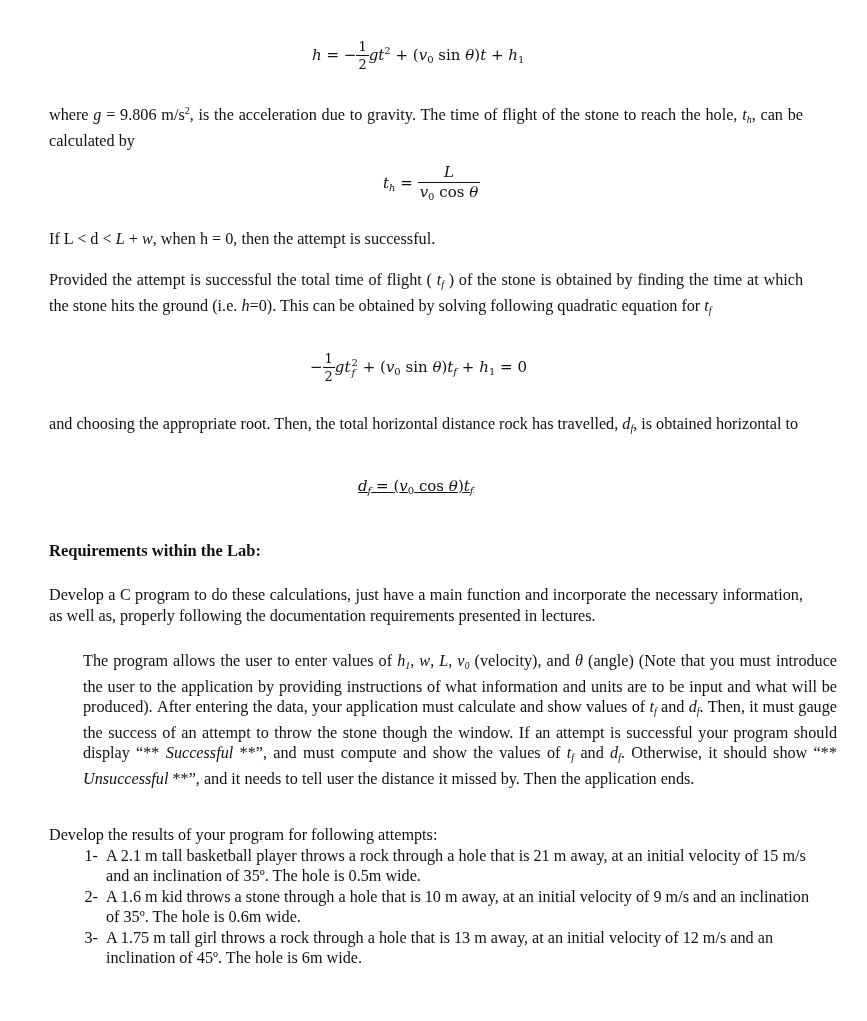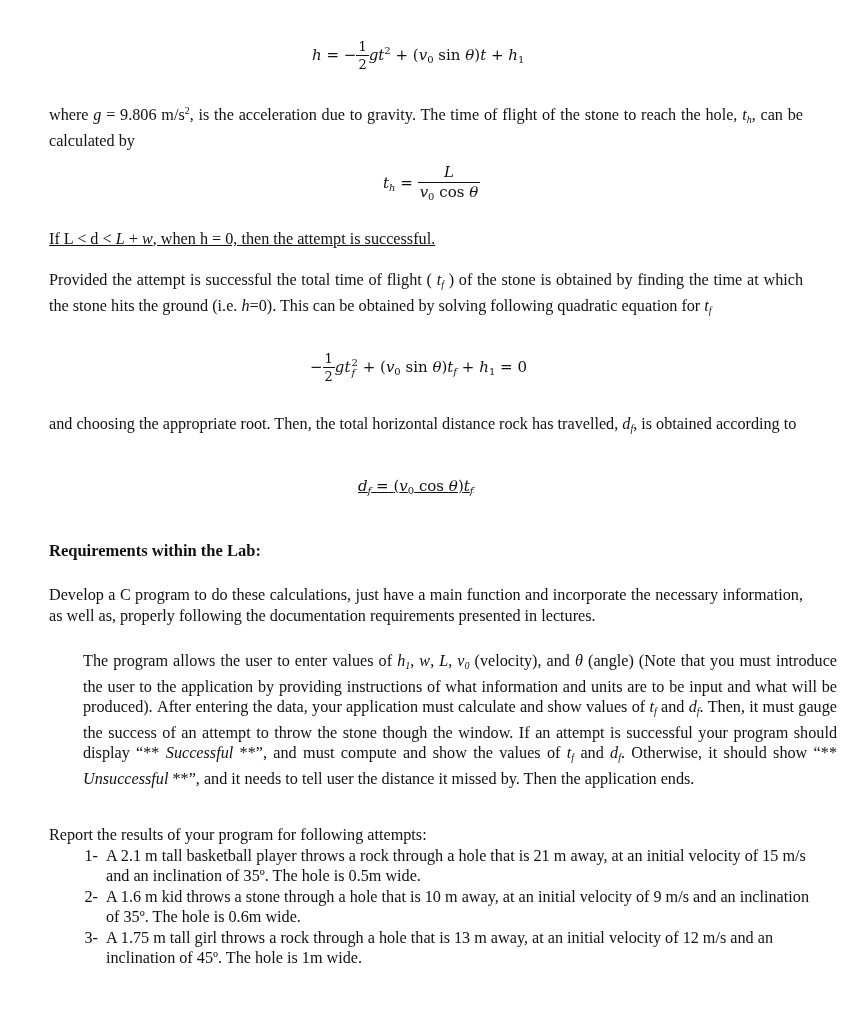--- a/index.html
+++ b/index.html
@@ -47,21 +47,21 @@
 
 <div class="abs math" style="left:383px; top:165px;">
   <span class="mi">t</span><span class="sub mi">h</span>
   <span>=</span>
   <span class="frac big">
     <span class="num mi">L</span>
     <span class="den"><span class="mi">v</span><span class="sub">0</span><span> cos </span><span class="mi">θ</span></span>
   </span>
 </div>
 
-<div class="abs p" style="top:229px;text-decoration:underline;">
+<div class="abs p" style="top:229px;">
   <span>If   L &lt; d &lt; </span><i>L</i><span> + </span><i>w</i><span>, when h = 0, then the attempt is successful.</span>
 </div>
 
 <div class="abs p" style="top:270px;">
   <span>Provided the attempt is successful the total time of flight ( </span><i>t</i><i class="sub">f</i><span> ) of the stone is obtained by finding the time at which the stone hits the ground (i.e. </span><i>h</i><span>=0).  This can be obtained by solving following quadratic equation for </span><i>t</i><i class="sub">f</i>
 </div>
 
 <div class="abs math" style="left:310px; top:352px;">
   <span>−</span><span class="frac">
       <span class="num">1</span>
@@ -72,44 +72,44 @@
     </span>
   <span>+</span>
   <span>(</span><span class="mi">v</span><span class="sub">0</span><span> sin </span><span class="mi">θ</span><span>)</span><span class="mi">t</span><span class="sub mi">f</span>
   <span>+</span>
   <span class="mi">h</span><span class="sub">1</span>
   <span>=</span>
   <span>0</span>
 </div>
 
 <div class="abs p" style="top:414px;">
-  <span>and choosing the appropriate root.  Then, the total horizontal distance rock has travelled, </span><i>d</i><i class="sub">f</i><span>, is obtained according to</span>
+  <span>and choosing the appropriate root.  Then, the total horizontal distance rock has travelled, </span><i>d</i><i class="sub">f</i><span>, is obtained horizontal to</span>
 </div>
 
 <div class="abs math" style="left:358px; top:477px;text-decoration:underline;">
   <span class="mi">d</span><span class="sub mi">f</span>
   <span>=</span>
   <span>(</span><span class="mi">v</span><span class="sub">0</span><span> cos </span><span class="mi">θ</span><span>)</span><span class="mi">t</span><span class="sub mi">f</span>
 </div>
 
 <div class="abs heading" style="top:541px;">Requirements within the Lab:</div>
 
 <div class="abs p" style="top:585px;">Develop a C program to do these calculations, just have a main function and incorporate the necessary information, as well as, properly following the documentation requirements presented in lectures.</div>
 
 <div class="abs p" style="top:651px;margin-left:34px;">
   <span>The program allows the user to enter values of </span><i>h</i><i class="sub">1</i><span>, </span><i>w</i><span>, </span><i>L</i><span>, </span><i>v</i><i class="sub">0</i><span> (velocity), and </span><i>θ</i><span> (angle) (Note that you must introduce the user to the application by providing instructions of what information and units are to be input and what will be produced).  After entering the data, your application must calculate and show values of </span><i>t</i><i class="sub">f</i><span> and </span><i>d</i><i class="sub">f</i><span>. Then, it must gauge the success of an attempt to throw the stone though the window. If an attempt is successful your program should display “** </span><i>Successful</i><span> **”, and must compute and show the values of </span><i>t</i><i class="sub">f</i><span> and </span><i>d</i><i class="sub">f</i><span>.  Otherwise, it should show “** </span><i>Unsuccessful</i><span> **”, and it needs to tell user the distance it missed by. Then the application ends.</span>
 </div>
 
 <div class="abs list" style="top:825px;">
-  <div>Report the results of your program for following attempts:</div>
+  <div>Develop the results of your program for following attempts:</div>
   <div class="li">
     <span class="num">1-</span>
     <span class="txt">A 2.1 m tall basketball player throws a rock through a hole that is 21 m away, at an initial velocity of 15 m/s and an inclination of 35º. The hole is 0.5m wide.</span>
   </div>
   <div class="li">
     <span class="num">2-</span>
     <span class="txt">A 1.6 m kid throws a stone through a hole that is 10 m away, at an initial velocity of 9 m/s and an inclination of 35º.  The hole is 0.6m wide.</span>
   </div>
   <div class="li">
     <span class="num">3-</span>
-    <span class="txt">A 1.75 m tall girl throws a rock through a hole that is 13 m away, at an initial velocity of 12 m/s and an inclination of 45º.  The hole is 1m wide.</span>
+    <span class="txt">A 1.75 m tall girl throws a rock through a hole that is 13 m away, at an initial velocity of 12 m/s and an inclination of 45º.  The hole is 6m wide.</span>
   </div>
 </div>
 
 </body></html>

